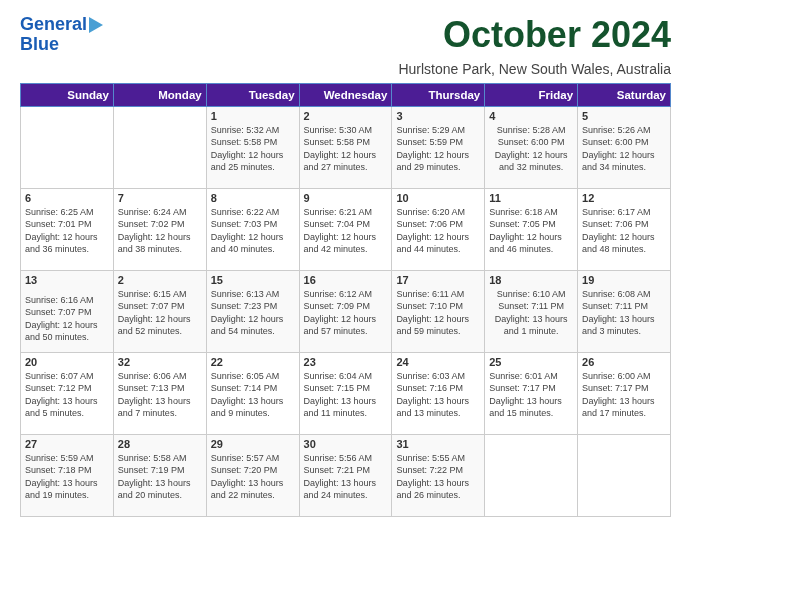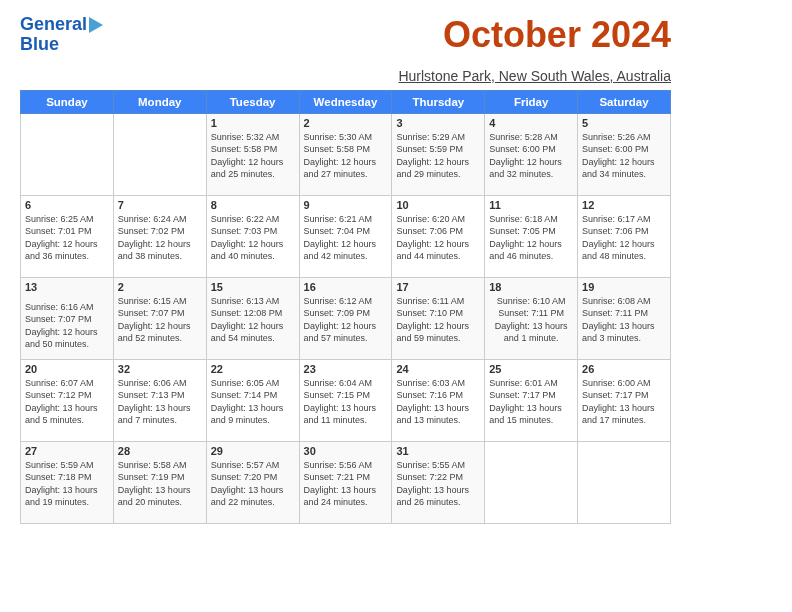--- a/index.html
+++ b/index.html
@@ -44,41 +44,40 @@
     .logo-line {
       display: flex;
       align-items: center;
     }
     .title-block {
       text-align: right;
     }
     .month-title {
       font-size: 36px;
       font-weight: bold;
-      color: #c2410c;
+      color: #14532d;
       line-height: 1.1;
     }
     .subtitle {
       font-size: 14px;
       color: #444;
-      margin-top: 13px;
-      text-decoration: underline;
+      margin-top: 6px;
     }
     table {
       width: 100%;
       border-collapse: collapse;
       table-layout: fixed;
     }
     thead tr th {
-      background: #3b82f6;
+      background: #4c1d95;
       color: #fff;
       font-size: 11.5px;
       font-weight: bold;
       padding: 5px 4px;
-      text-align: center;
+      text-align: right;
       border: 1px solid #5588cc;
     }
     tbody tr td {
       border: 1px solid #ccc;
       vertical-align: top;
       padding: 3px 4px;
       font-size: 9.5px;
       color: #333;
       background: #fff;
       height: 82px;
@@ -151,21 +150,21 @@
           </td>
           <td>
             <span class="day-num">3</span>
             <div class="cell-content" style="white-space: pre-line;">Sunrise: 5:29 AM
 Sunset: 5:59 PM
 Daylight: 12 hours
 and 29 minutes.</div>
           </td>
           <td>
             <span class="day-num">4</span>
-            <div class="cell-content" style="white-space: pre-line;">Sunrise: 5:28 AM
+            <div class="cell-content" style="white-space: pre-line; text-align: center;">Sunrise: 5:28 AM
 Sunset: 6:00 PM
 Daylight: 12 hours
 and 32 minutes.</div>
           </td>
           <td>
             <span class="day-num">5</span>
             <div class="cell-content" style="white-space: pre-line;">Sunrise: 5:26 AM
 Sunset: 6:00 PM
 Daylight: 12 hours
 and 34 minutes.</div>
@@ -233,21 +232,21 @@
           <td>
             <span class="day-num">2</span>
             <div class="cell-content" style="white-space: pre-line;">Sunrise: 6:15 AM
 Sunset: 7:07 PM
 Daylight: 12 hours
 and 52 minutes.</div>
           </td>
           <td>
             <span class="day-num">15</span>
             <div class="cell-content" style="white-space: pre-line;">Sunrise: 6:13 AM
-Sunset: 12:08 PM
+Sunset: 7:23 PM
 Daylight: 12 hours
 and 54 minutes.</div>
           </td>
           <td>
             <span class="day-num">16</span>
             <div class="cell-content" style="white-space: pre-line;">Sunrise: 6:12 AM
 Sunset: 7:09 PM
 Daylight: 12 hours
 and 57 minutes.</div>
           </td>

